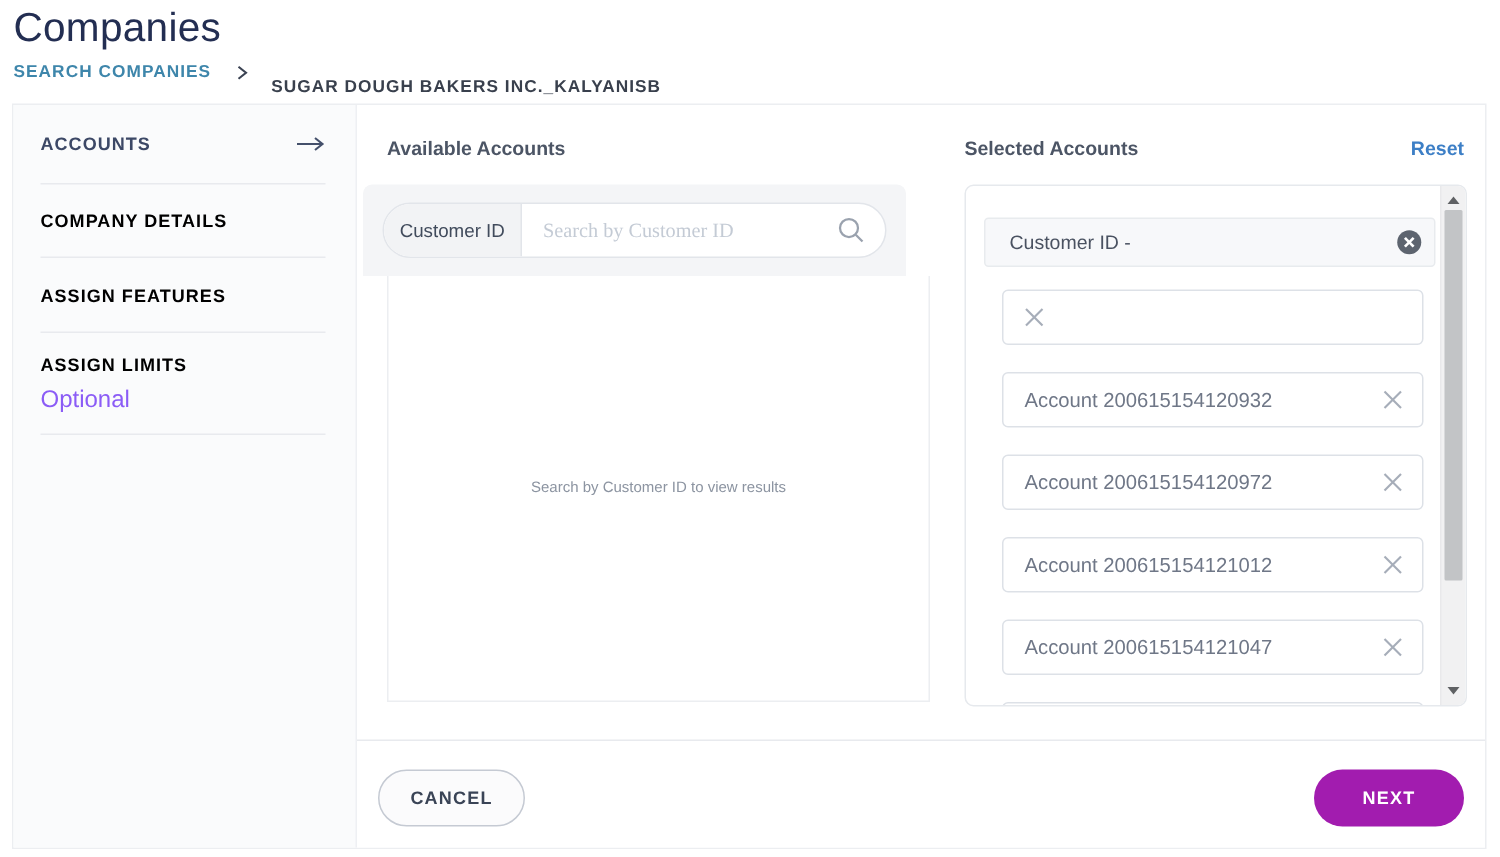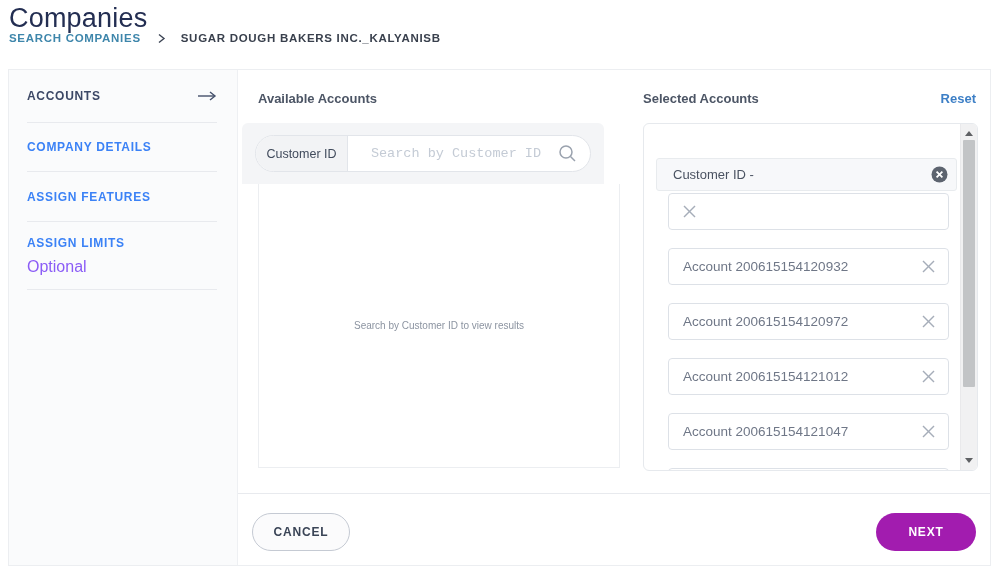--- a/index.html
+++ b/index.html
@@ -20,38 +20,38 @@
   .breadcrumb {
     position: absolute; left: 9px; top: 32px;
     display: flex; align-items: center; gap: 15px;
   }
   .crumb-link {
     font-size: 11.5px; font-weight: 600; letter-spacing: 0.7px;
     color: #3e86ab; cursor: pointer; text-decoration: none;
   }
   .crumb-sep svg { display: block; }
   .crumb-current {
-    font-size: 11.5px; font-weight: 600; letter-spacing: 0.7px; color: #39404d;
+    font-size: 11.5px; font-weight: 600; letter-spacing: 0.7px; color: #39404d; margin-top: 20px;
   }
   
   .card {
     position: absolute; left: 8px; top: 69px; width: 983px; height: 497px;
     background: #ffffff; border: 1px solid #eceef1;
   }
   
   .sidebar {
     position: absolute; left: 0; top: 0; bottom: 0; width: 229px;
     background: #fafbfc; border-right: 1px solid #eef0f3;
   }
   .side-item {
     display: flex; align-items: center; justify-content: space-between;
     padding: 0 20px 0 18px; cursor: pointer;
   }
   .side-item .lbl {
-    font-size: 12px; letter-spacing: 0.7px; font-weight: 600; color: #3b82f6;
+    font-size: 12px; letter-spacing: 0.7px; font-weight: 600; color: #000000;
   }
   .side-item.active .lbl { color: #3c4866; font-weight: 700; }
   .h1 { height: 52px; align-items: center; }
   .h2 { height: 48px; }
   .h3 { height: 49px; }
   .h4 { height: 67px; flex-direction: column; align-items: flex-start; justify-content: center; gap: 8px; }
   .side-sub { font-size: 16px; color: #8b5cf6; font-weight: 400; }
   .side-div { border-bottom: 1px solid #e8eaee; margin: 0 20px 0 18px; }
   .arrow-icon svg { display: block; }
   
@@ -78,43 +78,41 @@
   }
   .pill-prefix {
     width: 92px; height: 100%; flex: none;
     display: flex; align-items: center; justify-content: center;
     background: #f2f3f5; border-right: 1px solid #e2e5ea;
     font-size: 12.5px; color: #414b5c; cursor: pointer;
   }
   .pill-input {
     flex: 1; min-width: 0; border: none; outline: none; background: transparent;
     padding: 0 8px 0 14px; font-size: 13.5px; color: #3b82f6;
-    font-family: Liberation Mono, monospace;
-    text-align: center;
+    font-family: Liberation Serif, serif;
   }
   .pill-input::placeholder { color: #c4cbd5; }
   .pill-search-icon { flex: none; margin-right: 13px; cursor: pointer; display: flex; }
   .avail-body {
     position: absolute; left: 20px; top: 114px; width: 362px; height: 284px;
     background: #ffffff; border: 1px solid #eceef1; border-top: none;
     display: flex; align-items: center; justify-content: center;
   }
   .avail-empty { font-size: 10px; color: #8c94a1; }
   
   .sel-panel {
     position: absolute; left: 405px; top: 53px; width: 335px; height: 348px;
     background: #ffffff; border: 1px solid #e6e9ed; border-radius: 6px;
     overflow: hidden;
   }
   .sel-group-head {
     position: absolute; left: 12px; right: 20px; top: 21px; height: 33px;
     background: #f7f8fa; border: 1px solid #e8ebee; border-radius: 3px;
     display: flex; align-items: center; justify-content: space-between;
     padding: 0 8px 0 16px;
-    margin-top: 13px;
   }
   .group-label { font-size: 13px; color: #4a5261; }
   .close-circle { cursor: pointer; display: flex; }
   .sel-list { position: absolute; left: 24px; right: 28px; top: 69px; }
   .acct-card {
     height: 37px; margin-bottom: 18px;
     background: #ffffff; border: 1px solid #dde1e7; border-radius: 4px;
     display: flex; align-items: center; justify-content: space-between;
     padding: 0 13px 0 14px;
   }

